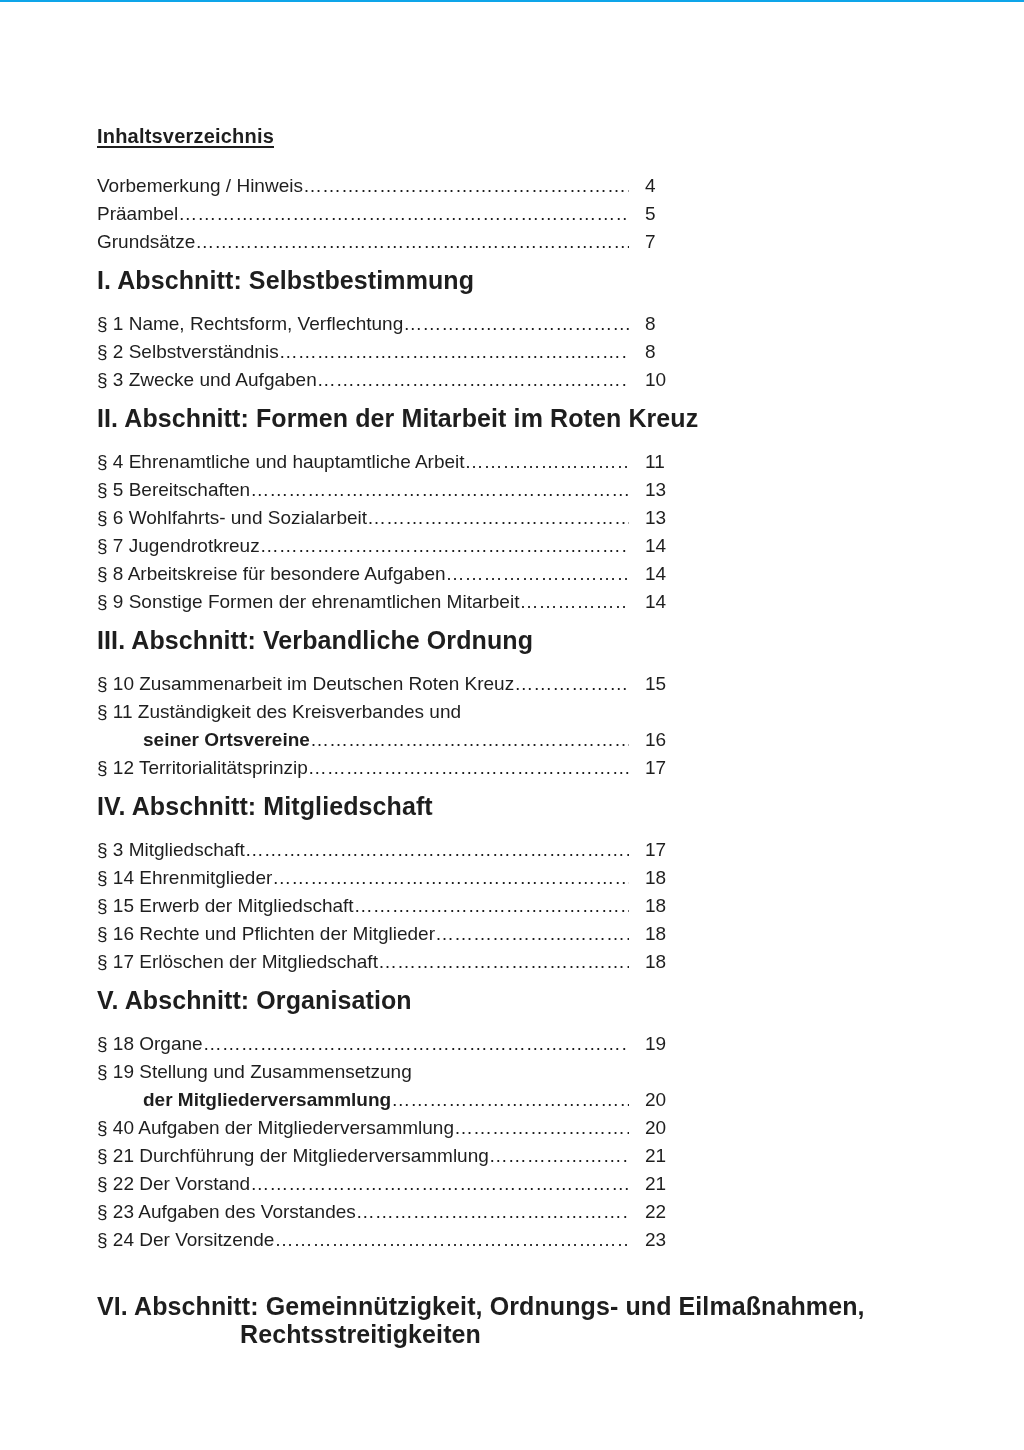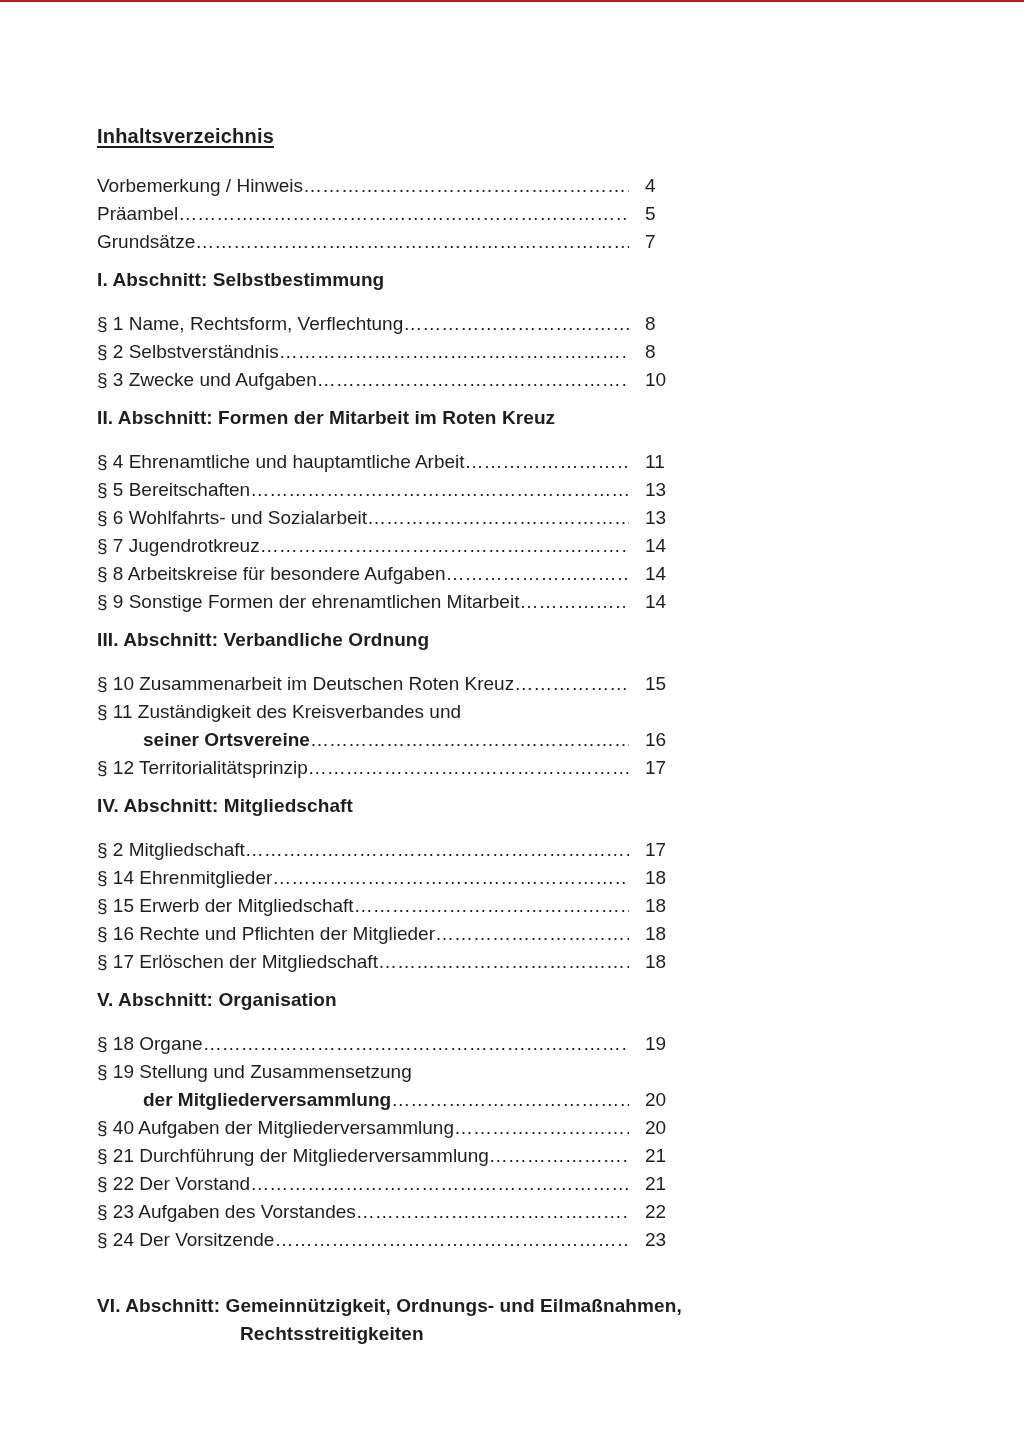--- a/index.html
+++ b/index.html
@@ -8,36 +8,36 @@
     height: 1450px;
     background: #ffffff;
     overflow: hidden;
     font-family: "Liberation Sans", "DejaVu Sans", sans-serif;
     color: #1e1e1e;
   }
   .doc {
     box-sizing: border-box;
     width: 1024px;
     height: 1450px;
-    border-top: 2px solid #b91c1c;
+    border-top: 2px solid #0ea5e9;
     padding: 120px 40px 0 97px;
   }
   .title {
     font-size: 20px;
     font-weight: bold;
     line-height: 28px;
     margin: 0 0 22px 0;
     text-decoration: underline;
     text-decoration-thickness: 2px;
     text-underline-offset: 3px;
     letter-spacing: 0.2px;
   }
   .section { margin: 0; }
   .h {
-    font-size: 19px;
+    font-size: 25px;
     font-weight: bold;
     line-height: 28px;
     margin: 10px 0 16px 0;
     letter-spacing: 0.1px;
   }
   .section:last-child .h { margin-top: 38px; margin-bottom: 0; }
   .h .h2line { padding-left: 143px; }
   .row {
     display: flex;
     width: 588px;
@@ -160,21 +160,21 @@
           <span class="lbl">§ 12 Territorialitätsprinzip</span>
           <span class="leader">………………………………………………………………………………………………………………</span>
           <span class="pg">17</span>
         </div>
       </section>
       <section class="section">
         <div class="h">
           <div>IV. Abschnitt: Mitgliedschaft</div>
         </div>
         <div class="row">
-          <span class="lbl">§ 2 Mitgliedschaft</span>
+          <span class="lbl">§ 3 Mitgliedschaft</span>
           <span class="leader">………………………………………………………………………………………………………………</span>
           <span class="pg">17</span>
         </div>
         <div class="row">
           <span class="lbl">§ 14 Ehrenmitglieder</span>
           <span class="leader">………………………………………………………………………………………………………………</span>
           <span class="pg">18</span>
         </div>
         <div class="row">
           <span class="lbl">§ 15 Erwerb der Mitgliedschaft</span>

